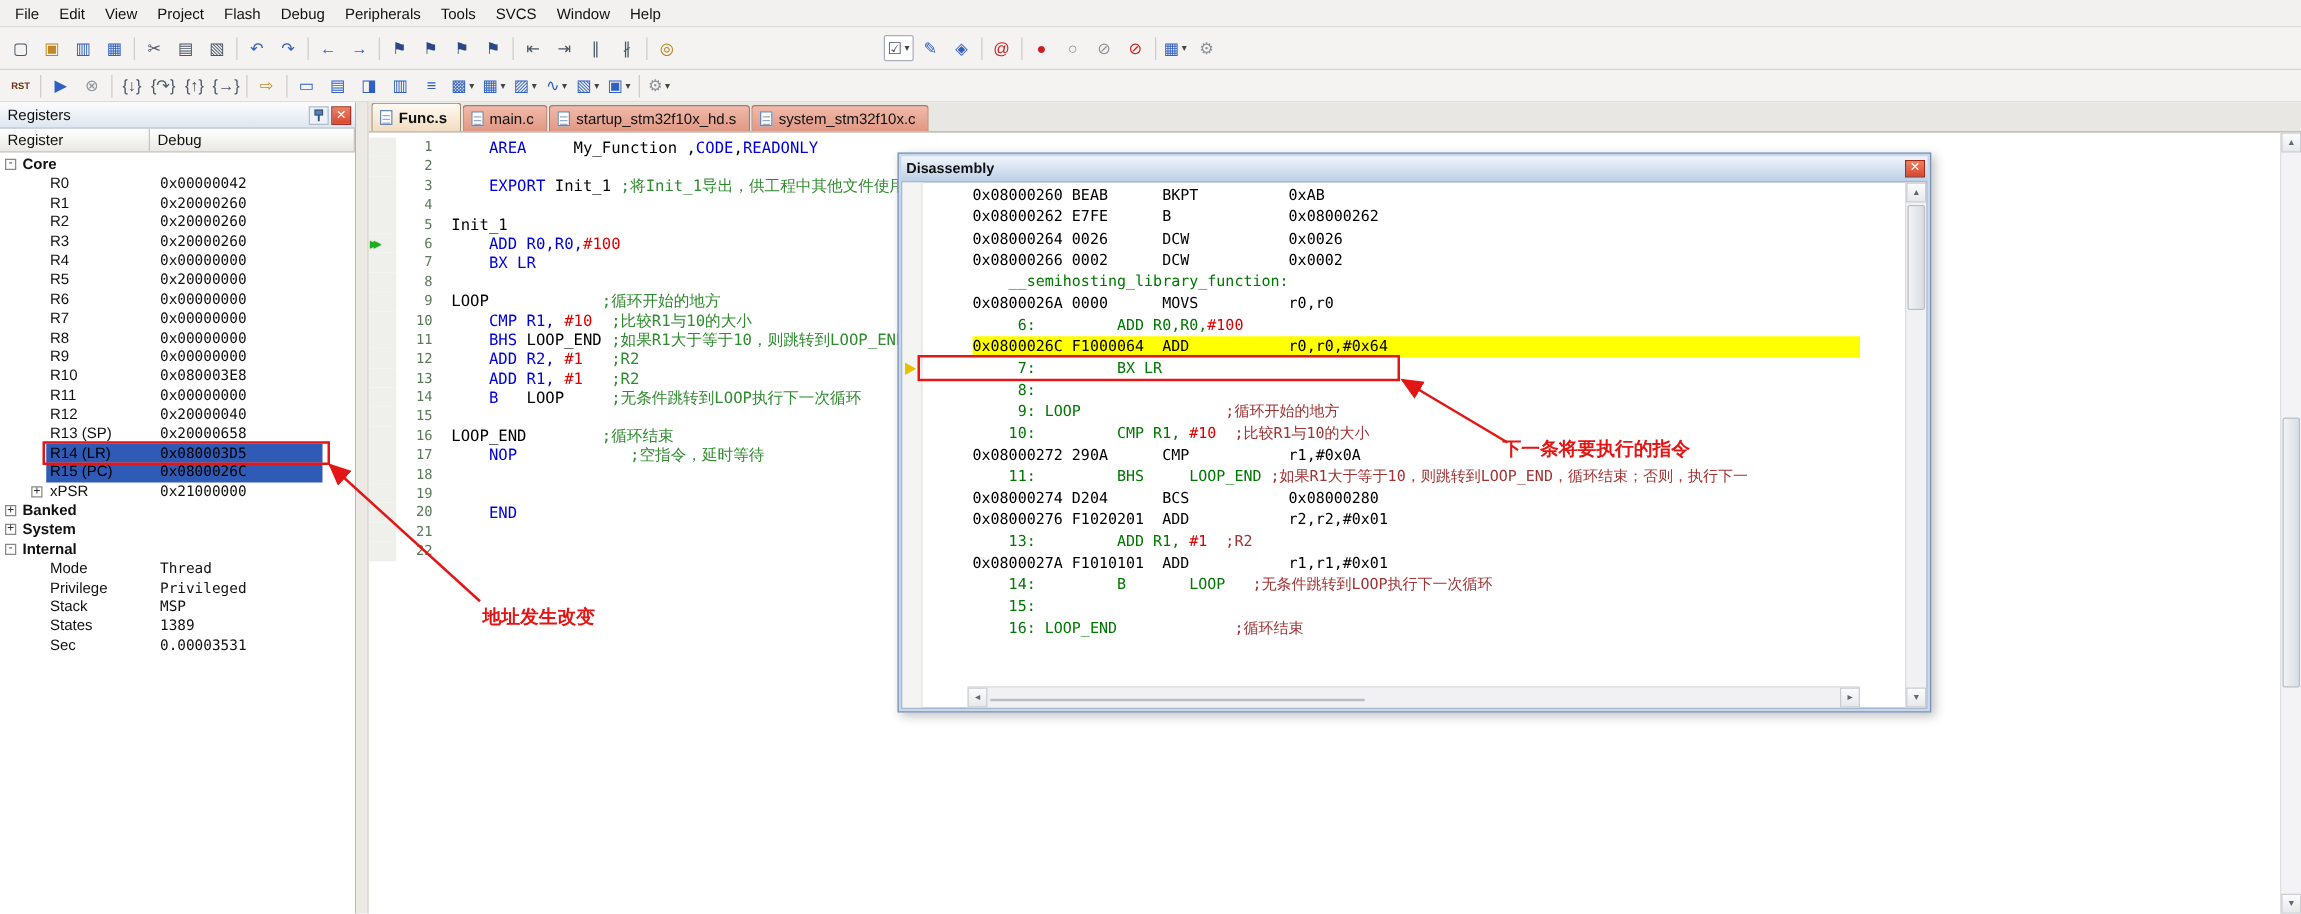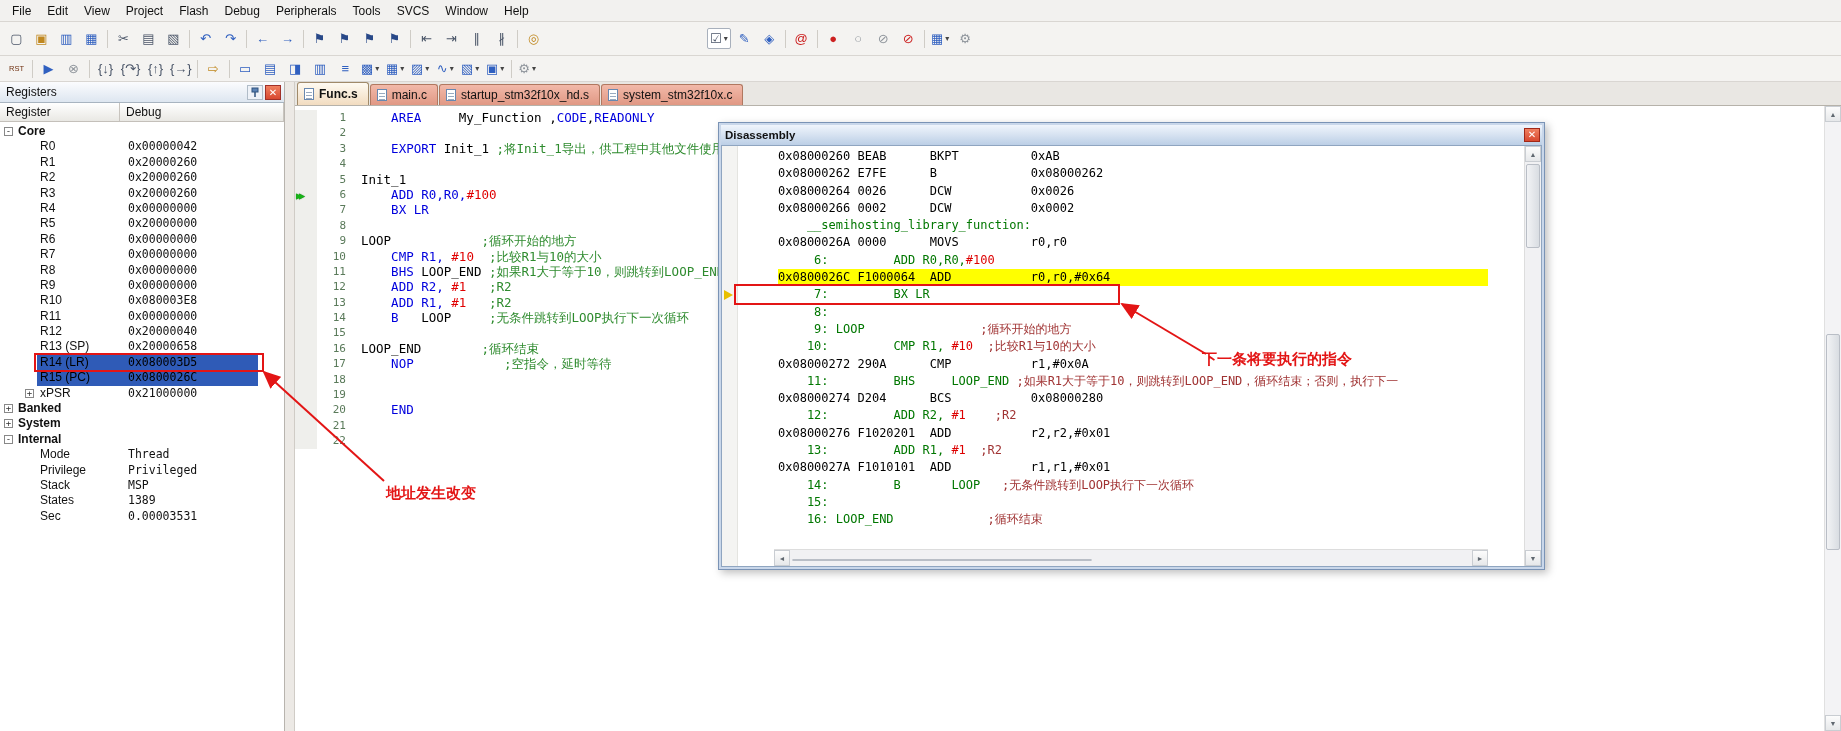--- a/index.html
+++ b/index.html
@@ -13,21 +13,21 @@
   .tb1{height:34px;}
   .tb2{height:26px;}
   .tbtn{min-width:23px;height:21px;display:inline-flex;align-items:center;justify-content:center;margin:0 1px;color:#4a5568;font-size:13px;border:1px solid transparent;border-radius:2px;}
   .tbtn .glyph{pointer-events:none;}
   .tgap{display:inline-block;height:1px;}
   .c-blue{color:#3060c0;}
   .c-red{color:#cc2020;}
   .c-navy{color:#284888;}
   .c-amber{color:#c08820;}
   .c-gray{color:#8e949b;}
-  .rst{font-size:7.5px;font-weight:normal;color:#703010;letter-spacing:0;text-align:right;}
+  .rst{font-size:7.5px;font-weight:bold;color:#703010;letter-spacing:0;text-align:right;}
   .combo{border:1px solid #a8b0bc;background:#fff;padding:0 2px;}
   .dd{font-size:8px;margin-left:2px;color:#444;}
   .tsep{width:1px;height:18px;background:#cfccc6;margin:0 3px;flex:none;}
 
   
   .main{position:absolute;top:82px;left:0;right:0;bottom:0;display:flex;}
 
   
   .regpanel{width:285px;flex:none;display:flex;flex-direction:column;border-right:1px solid #b8b4ae;background:#fff;}
   .regheader{height:21px;flex:none;display:flex;align-items:center;background:linear-gradient(#fbfcfe,#dde6f0);border-bottom:1px solid #a8b4c0;padding:0 3px 0 6px;}
@@ -506,21 +506,20 @@
           <div class="dis-line"><span class="d-k">0x0800026A 0000      MOVS          r0,r0</span></div>
           <div class="dis-line"><span class="d-s">     6:         ADD R0,R0,</span><span class="d-r">#100</span></div>
           <div class="dis-line hl"><span class="d-k">0x0800026C F1000064  ADD           r0,r0,#0x64</span></div>
           <div class="dis-line"><span class="d-s">     7:         BX LR</span></div>
           <div class="dis-line"><span class="d-s">     8: </span></div>
           <div class="dis-line"><span class="d-s">     9: LOOP                </span><span class="d-m">;循环开始的地方</span></div>
           <div class="dis-line"><span class="d-s">    10:         CMP R1, </span><span class="d-r">#10</span><span class="d-s">  </span><span class="d-m">;比较R1与10的大小</span></div>
           <div class="dis-line"><span class="d-k">0x08000272 290A      CMP           r1,#0x0A</span></div>
           <div class="dis-line"><span class="d-s">    11:         BHS     LOOP_END </span><span class="d-m">;如果R1大于等于10，则跳转到LOOP_END，循环结束；否则，执行下一</span></div>
           <div class="dis-line"><span class="d-k">0x08000274 D204      BCS           0x08000280</span></div>
-          <div class="dis-line"><span class="d-s">    12:         ADD R2, </span><span class="d-r">#1</span><span class="d-s">    </span><span class="d-m">;R2</span></div>
           <div class="dis-line"><span class="d-k">0x08000276 F1020201  ADD           r2,r2,#0x01</span></div>
           <div class="dis-line"><span class="d-s">    13:         ADD R1, </span><span class="d-r">#1</span><span class="d-s">  </span><span class="d-m">;R2</span></div>
           <div class="dis-line"><span class="d-k">0x0800027A F1010101  ADD           r1,r1,#0x01</span></div>
           <div class="dis-line"><span class="d-s">    14:         B       LOOP   </span><span class="d-m">;无条件跳转到LOOP执行下一次循环</span></div>
           <div class="dis-line"><span class="d-s">    15: </span></div>
           <div class="dis-line"><span class="d-s">    16: LOOP_END             </span><span class="d-m">;循环结束</span></div>
         </div>
       <div class="dis-hscroll">
         <span class="sb-btn">◄</span>
         <div class="sb-track">

